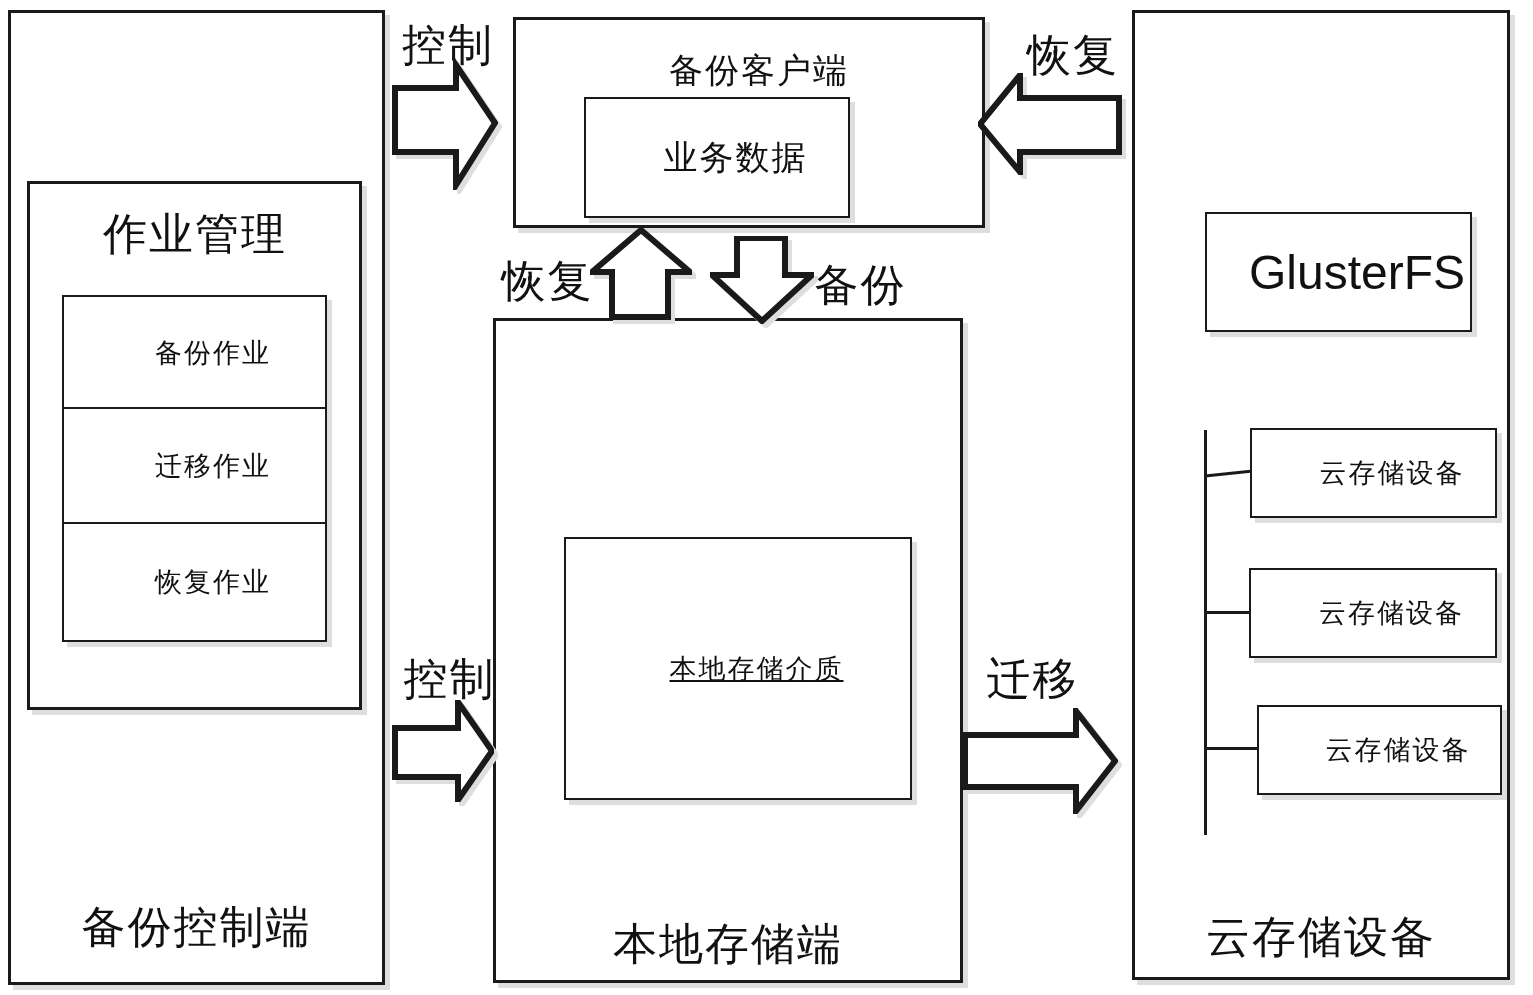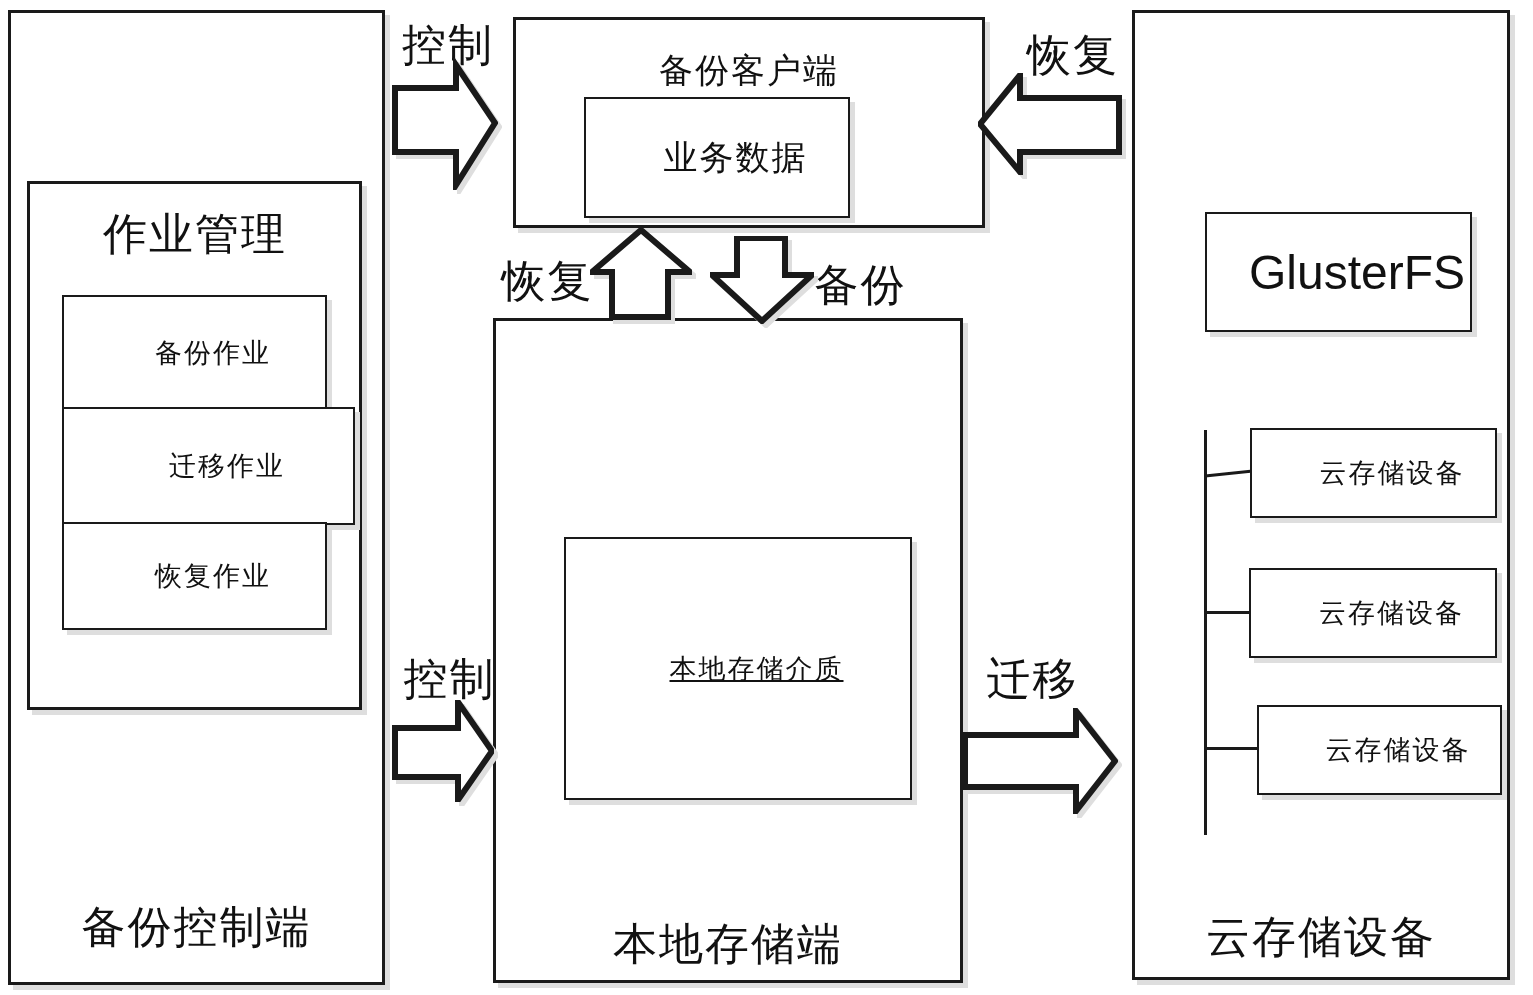--- a/index.html
+++ b/index.html
@@ -10,21 +10,21 @@
   }
   .box{
     position:absolute;background:#ffffff;border:3px solid #1a1a1a;
     box-sizing:border-box;box-shadow:5px 5px 0 #dedede;
   }
   .box.thin{border-width:2.5px;padding-left:37px;}
   .label{
     position:absolute;text-align:center;white-space:nowrap;
     font-size:44px;letter-spacing:2px;color:#111;
   }
-  .label.small{font-size:34px;}
+  .label.small{font-size:34px;padding-left:10px;}
   .center-text{
     position:absolute;display:flex;align-items:center;justify-content:center;
     text-align:center;font-size:27px;letter-spacing:2px;
   }
   .arrow-svg{position:absolute;filter:drop-shadow(4px 4px 0 #dedede);}
   .arrow-svg polygon{fill:#ffffff;stroke:#1a1a1a;stroke-width:6;stroke-linejoin:miter;}
   .line{position:absolute;background:#1a1a1a;}
 </style>
 </head>
 <body>
@@ -32,24 +32,24 @@
 <div id="stage">
 
   <div class="box" style="left:8px;top:10px;width:377px;height:975px;"></div>
 
   <div class="box" style="left:27px;top:181px;width:335px;height:529px;"></div>
   <div class="label" style="left:27px;top:205px;width:336px;">作业管理</div>
 
   <div class="box thin center-text" style="left:62px;top:295px;width:265px;height:115px;">
     <span>备份作业</span>
   </div>
-  <div class="box thin center-text" style="left:62px;top:407px;width:293px;height:118px;">
+  <div class="box thin center-text" style="left:62px;top:407px;width:265px;height:118px;">
     <span>迁移作业</span>
   </div>
-  <div class="box thin center-text" style="left:62px;top:522px;width:265px;height:108px;text-align:center;">
+  <div class="box thin center-text" style="left:62px;top:522px;width:265px;height:120px;text-align:center;">
     <span>恢复作业</span>
   </div>
 
   <div class="label" style="left:8px;top:898px;width:377px;">备份控制端</div>
 
   <div class="box" style="left:513px;top:17px;width:472px;height:211px;"></div>
   <div class="label small" style="left:513px;top:48px;width:472px;">备份客户端</div>
   <div class="box thin center-text" style="left:584px;top:97px;width:266px;height:121px;font-size:34px;">
     <span>业务数据</span>
   </div>

